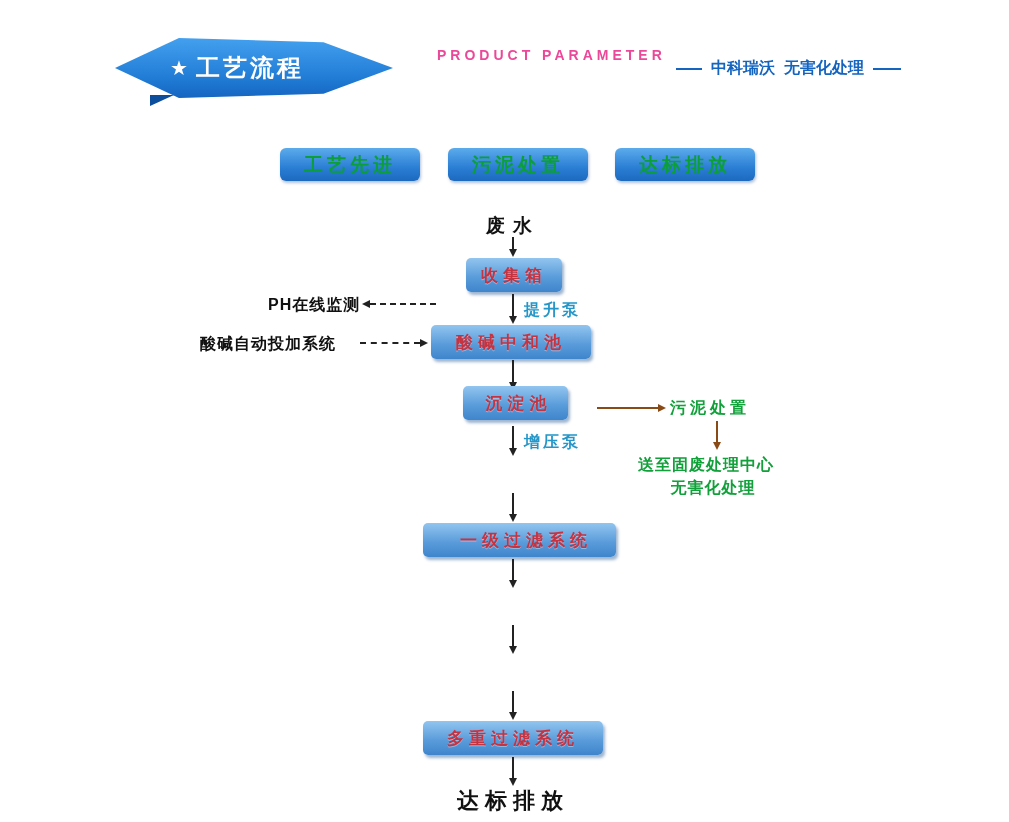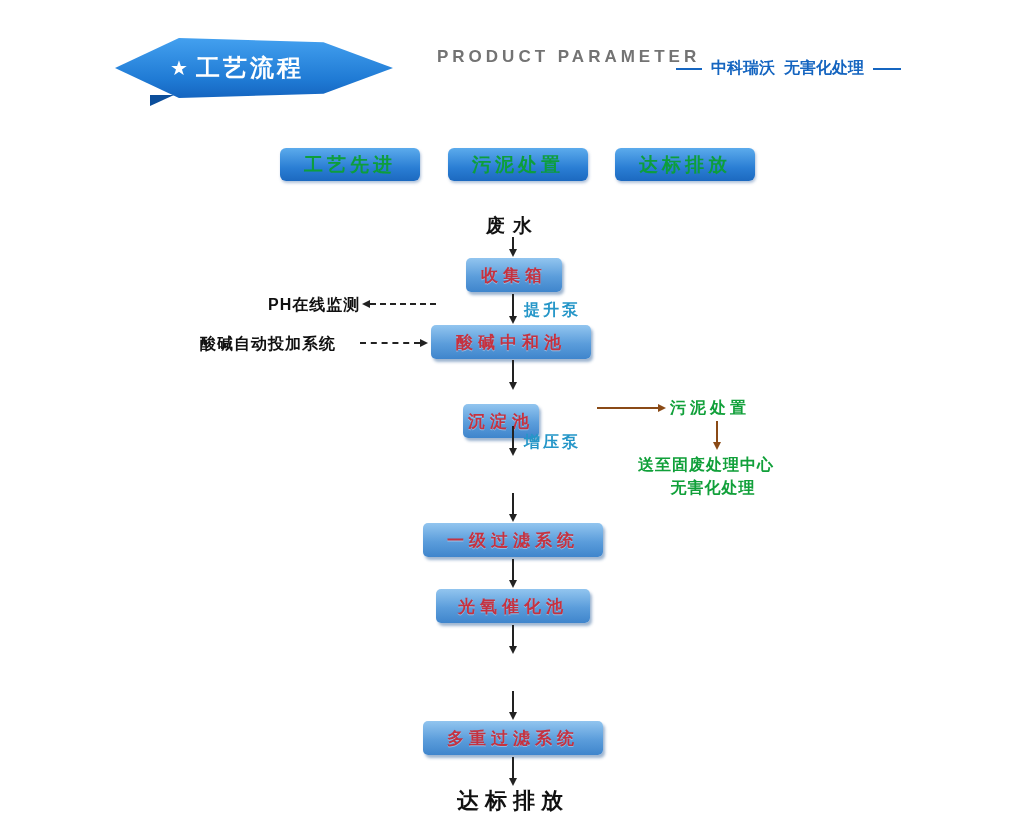--- a/index.html
+++ b/index.html
@@ -16,21 +16,21 @@
     padding-right:34px;box-sizing:border-box;color:#fff;
   }
   .banner .star{font-size:20px;margin-right:8px;}
   .banner .banner-text{font-size:24px;font-weight:bold;letter-spacing:3px;}
   .banner-fold{
     position:absolute;left:150px;top:95px;width:0;height:0;
     border-top:11px solid #0c4e9b;border-right:24px solid transparent;
   }
   .product-param{
     position:absolute;left:437px;top:47px;
-    font-size:17px;font-weight:800;letter-spacing:4px;color:#737373;
+    font-size:14px;font-weight:800;letter-spacing:4px;color:#ec4899;
   }
   .tagline{
     position:absolute;left:676px;top:58px;display:flex;align-items:center;gap:9px;
     color:var(--brand-blue,#1565c0);font-size:16px;font-weight:bold;
   }
   .tagline .rule{display:inline-block;height:2px;background:var(--brand-blue,#1565c0);}
   .tagline .rule.r1{width:26px;} .tagline .rule.r2{width:28px;}
   .tagline .txt{white-space:pre;}
   
   .badge{
@@ -118,35 +118,34 @@
   <div class="arr-down" style="left:512px;top:294px;height:23px;"></div>
   <div class="pump-label" style="left:524px;top:300px;">提升泵</div>
 
   <div class="node" style="left:431px;top:325px;width:160px;">酸碱中和池</div>
   <div class="side-left-label" style="left:228px;top:295px;margin-left:40px;">PH在线监测</div>
   <div class="dash to-left" style="left:370px;top:303px;width:66px;"></div>
   <div class="side-left-label" style="left:200px;top:334px;">酸碱自动投加系统</div>
   <div class="dash to-right" style="left:360px;top:342px;width:60px;"></div>
   <div class="arr-down" style="left:512px;top:360px;height:23px;"></div>
 
-  <div class="node" style="left:463px;top:404px;width:76px;">沉淀池</div>
+  <div class="node" style="left:463px;top:386px;width:99px;padding-left:6px;">沉淀池</div>
   <div class="arr-right" style="left:597px;top:407px;width:62px;"></div>
   <div class="green-label" style="left:670px;top:398px;letter-spacing:4px;text-align:right;">污泥处置</div>
   <div class="arr-down brown" style="left:716px;top:421px;height:22px;"></div>
   <div class="green-label" style="left:638px;top:455px;">送至固废处理中心</div>
   <div class="green-label" style="left:638px;top:478px;width:150px;text-align:center;">无害化处理</div>
   <div class="arr-down" style="left:512px;top:426px;height:23px;"></div>
   <div class="pump-label" style="left:524px;top:432px;">增压泵</div>
 
   <div class="arr-down" style="left:512px;top:493px;height:22px;"></div>
 
-  <div class="node" style="left:423px;top:523px;width:180px;">一级过滤系统</div>
+  <div class="node" style="left:423px;top:523px;width:180px;padding-left:13px;">一级过滤系统</div>
   <div class="arr-down" style="left:512px;top:559px;height:22px;"></div>
 
-  <div class="node" style="left:436px;top:589px;width:154px;">光氧催化池</div>
   <div class="arr-down" style="left:512px;top:625px;height:22px;"></div>
 
   <div class="arr-down" style="left:512px;top:691px;height:22px;"></div>
 
   <div class="node" style="left:423px;top:721px;width:180px;">多重过滤系统</div>
   <div class="arr-down" style="left:512px;top:757px;height:22px;"></div>
 
   <div class="flow-label end-label">达标排放</div>
 
 </div>

